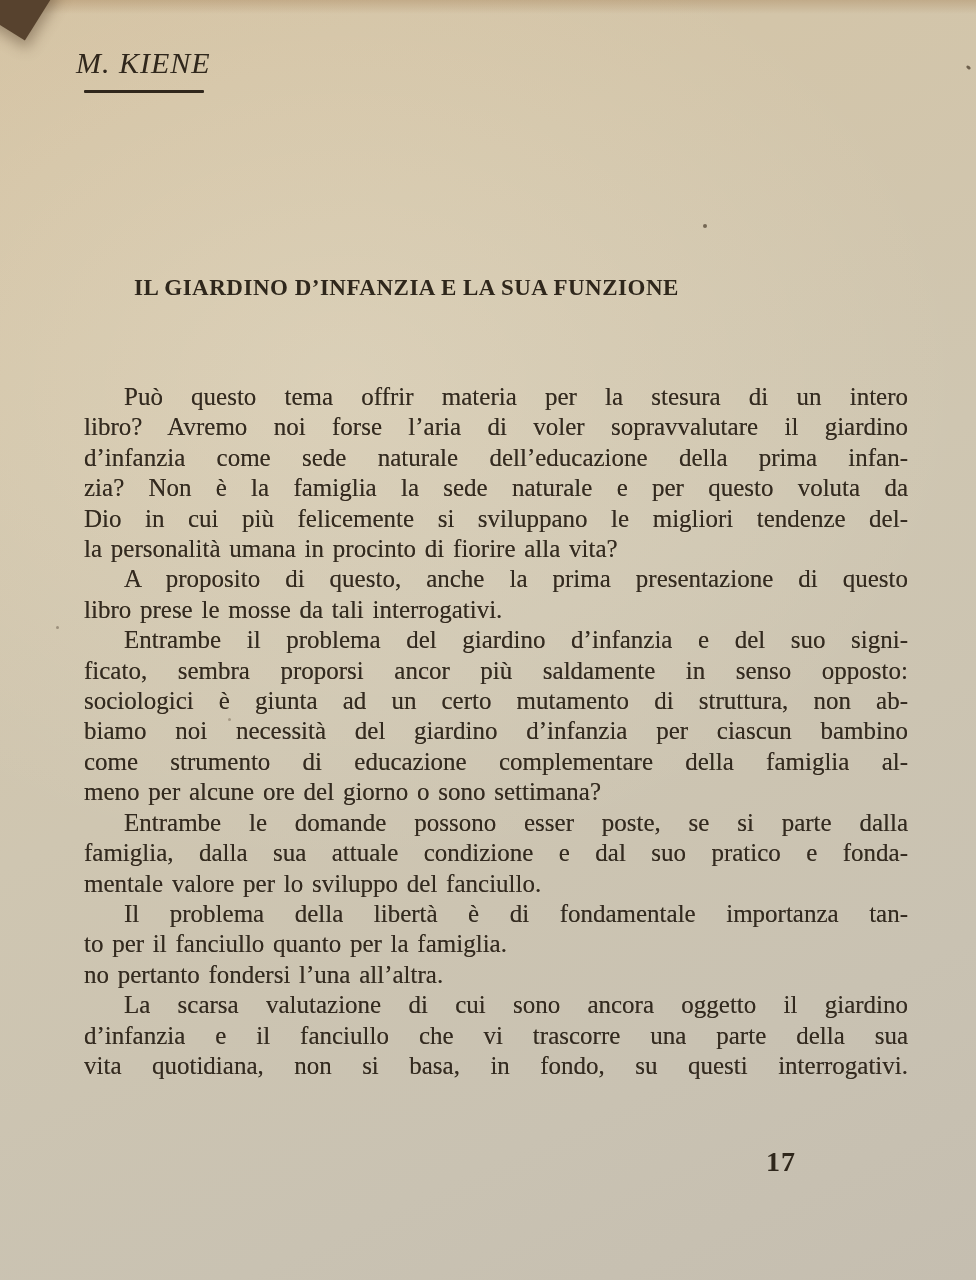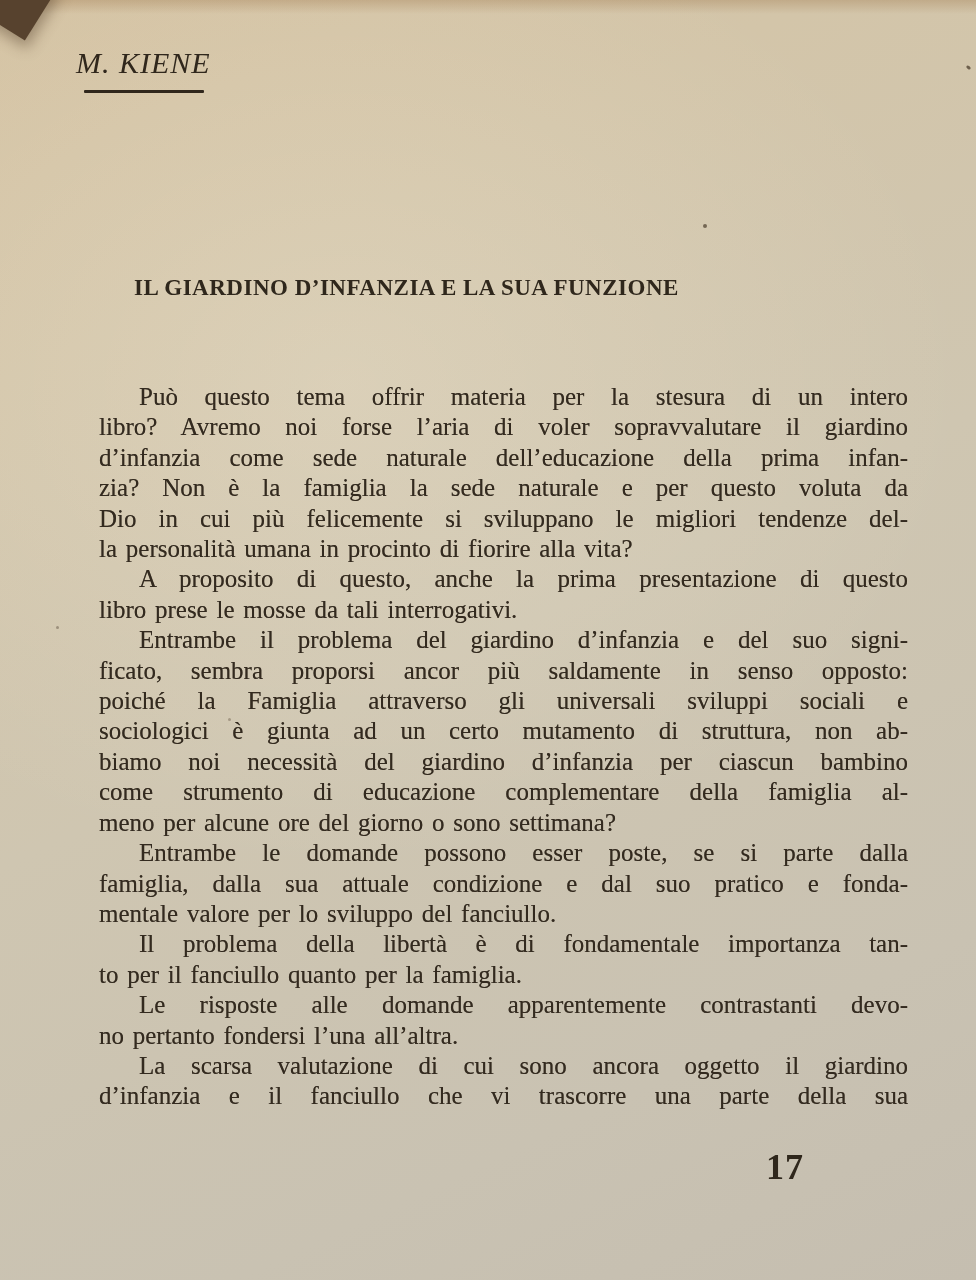--- a/index.html
+++ b/index.html
@@ -46,26 +46,26 @@
     position:absolute;left:134px;top:275px;margin:0;
     font-size:23px;font-weight:bold;letter-spacing:0.5px;
     color:#2f271c;white-space:nowrap;
   }
   .body-text{
     position:absolute;left:84px;top:382px;width:824px;
     font-size:25px;line-height:30.4px;
     color:#332a1f;
     text-shadow:0 0 0.6px rgba(51,42,31,0.55);
   }
-  .line{word-spacing:0.10em;margin-left:15px;}
+  .line{word-spacing:0.10em;}
   .line.just{text-align:justify;text-align-last:justify;}
   .line.indent{text-indent:40px;}
   .pagenum{
     position:absolute;left:766px;top:1146px;
-    font-size:36px;font-weight:bold;color:#2f271c;
+    font-size:28px;font-weight:bold;color:#2f271c;
     letter-spacing:1px;
   }
 </style>
 </head>
 <body>
 
 <div class="page">
   <div class="edge-top"></div>
   <div class="corner-dark"></div>
   <div class="speck s1"></div>
@@ -87,39 +87,38 @@
         <div class="line just">Dio in cui più felicemente si sviluppano le migliori tendenze del-</div>
         <div class="line">la personalità umana in procinto di fiorire alla vita?</div>
       </div>
       <div>
         <div class="line just indent">A proposito di questo, anche la prima presentazione di questo</div>
         <div class="line">libro prese le mosse da tali interrogativi.</div>
       </div>
       <div>
         <div class="line just indent">Entrambe il problema del giardino d’infanzia e del suo signi-</div>
         <div class="line just">ficato, sembra proporsi ancor più saldamente in senso opposto:</div>
-        <div class="line just">poiché la Famiglia attraverso gli universali sviluppi sociali e</div>
         <div class="line just">sociologici è giunta ad un certo mutamento di struttura, non ab-</div>
         <div class="line just">biamo noi necessità del giardino d’infanzia per ciascun bambino</div>
         <div class="line just">come strumento di educazione complementare della famiglia al-</div>
         <div class="line">meno per alcune ore del giorno o sono settimana?</div>
       </div>
       <div>
         <div class="line just indent">Entrambe le domande possono esser poste, se si parte dalla</div>
         <div class="line just">famiglia, dalla sua attuale condizione e dal suo pratico e fonda-</div>
         <div class="line">mentale valore per lo sviluppo del fanciullo.</div>
       </div>
       <div>
         <div class="line just indent">Il problema della libertà è di fondamentale importanza tan-</div>
         <div class="line">to per il fanciullo quanto per la famiglia.</div>
       </div>
       <div>
-        <div class="line just indent">Le risposte alle domande apparentemente contrastanti devo-</div>
         <div class="line">no pertanto fondersi l’una all’altra.</div>
       </div>
       <div>
         <div class="line just indent">La scarsa valutazione di cui sono ancora oggetto il giardino</div>
         <div class="line just">d’infanzia e il fanciullo che vi trascorre una parte della sua</div>
+        <div class="line just">vita quotidiana, non si basa, in fondo, su questi interrogativi.</div>
       </div>
     </div>
 
   <div class="pagenum">17</div>
 </div>
 
 </body></html>

